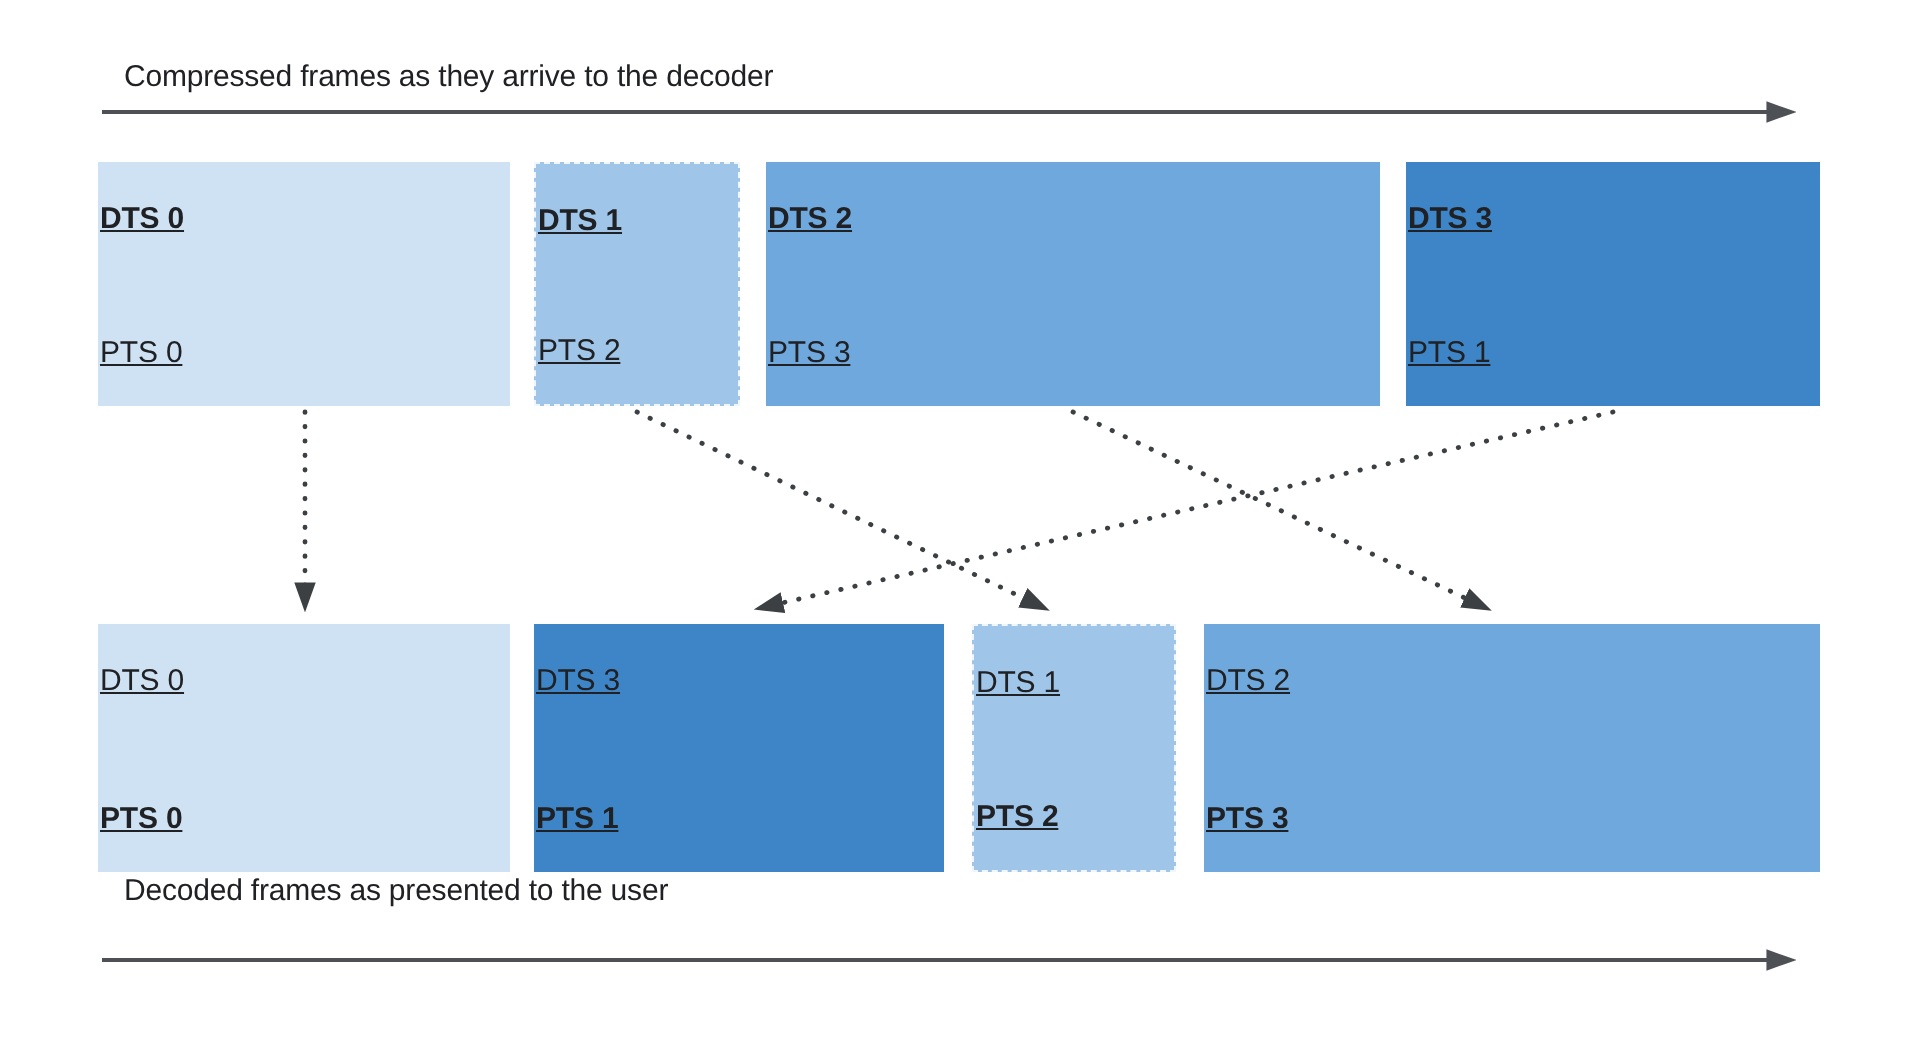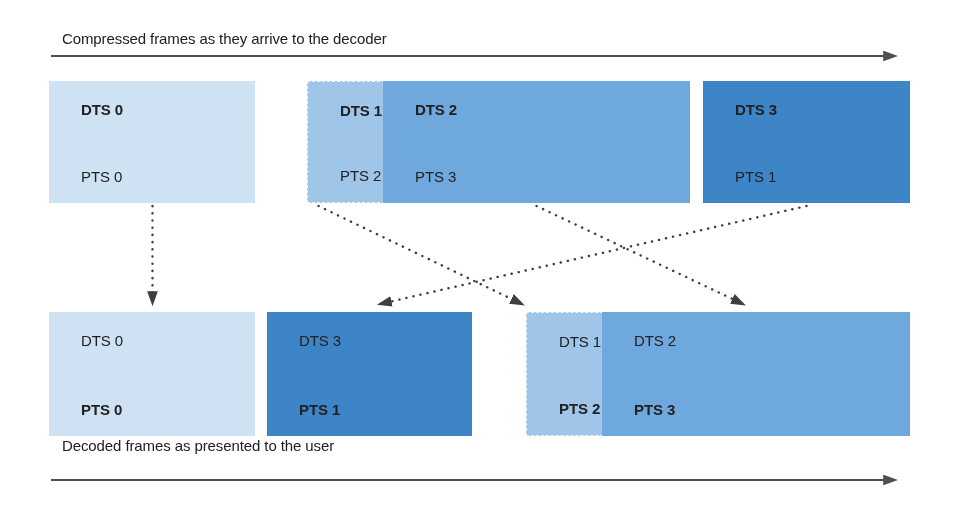--- a/index.html
+++ b/index.html
@@ -19,27 +19,28 @@
   }
   #cap-top{left:62px;top:30px;}
   #cap-bottom{left:62px;top:437px;}
 
   .frame{
     position:absolute;
     box-sizing:border-box;
     display:flex;
     flex-direction:column;
     justify-content:space-between;
-    padding:21px 12px 19px 32px;
+    padding:21px 12px 19px 1px;
     font-size:15px;
     letter-spacing:-0.1px;
     color:#202124;
     line-height:1;
+    text-decoration:underline;
   }
-  .frame.dashed{border:1px dashed rgba(255,255,255,0.85);margin-left:40px;}
+  .frame.dashed{border:1px dashed rgba(255,255,255,0.85);}
   .row-top .dts{font-weight:700;}
   .row-top .pts{font-weight:400;}
   .row-bottom .dts{font-weight:400;}
   .row-bottom .pts{font-weight:700;}
 
   #t1{left:49px;top:81px;width:206px;height:122px;}
   #t2{left:267px;top:81px;width:103px;height:122px;}
   #t3{left:383px;top:81px;width:307px;height:122px;}
   #t4{left:703px;top:81px;width:207px;height:122px;}
 

